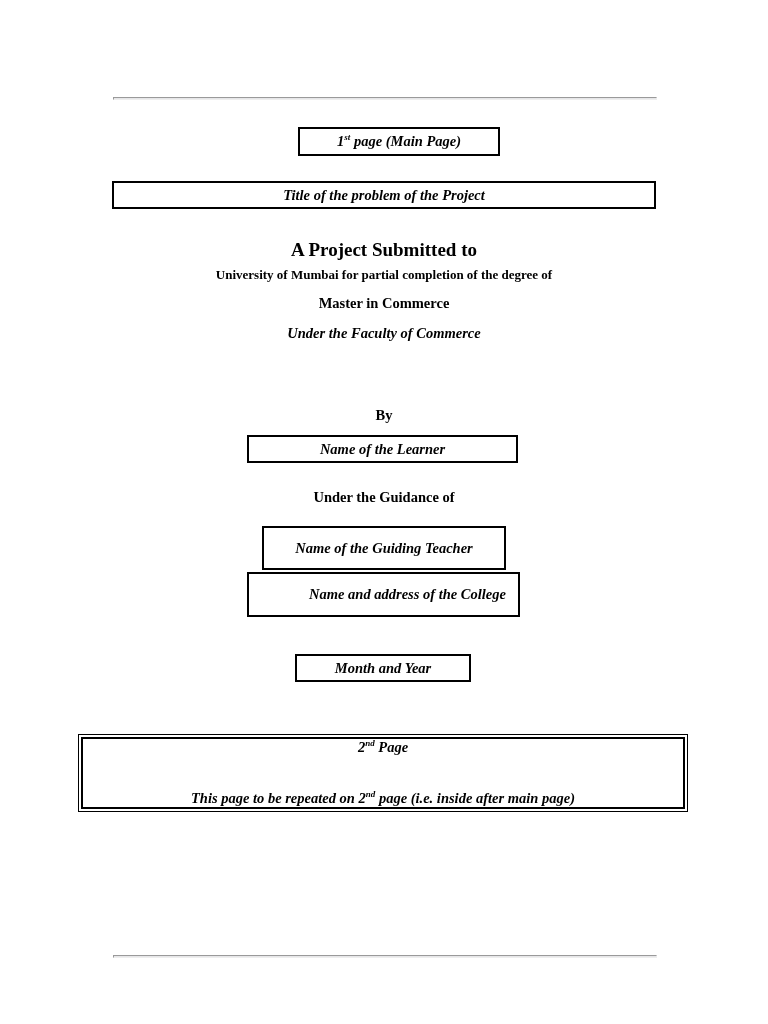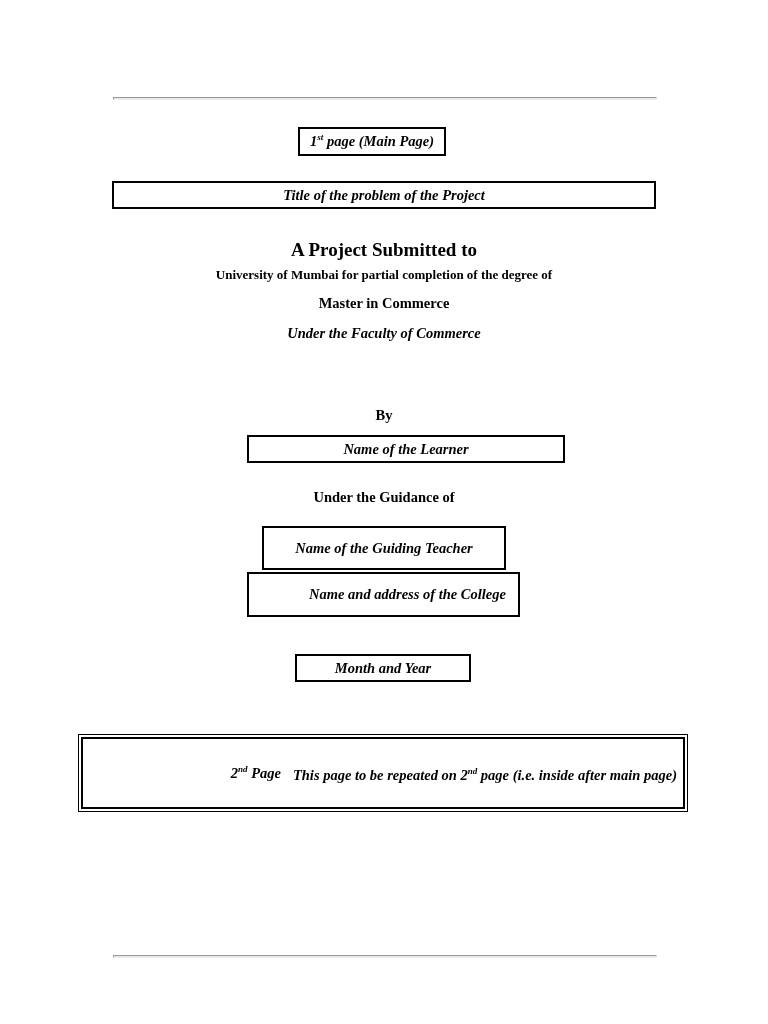--- a/index.html
+++ b/index.html
@@ -46,53 +46,53 @@
     font-style: italic;
     line-height: 1.15;
   }
 
   
   .boxed.double {
     border: 2.5px double #000000;
     border-style: solid;
     outline: 1px solid #000000;
     outline-offset: 2px;
-    flex-direction: row;
-    justify-content: flex-end;
+    flex-direction: column;
+    justify-content: space-between;
   }
 
   
   .plain-line {
     position: absolute;
     left: 0;
     width: 768px;
     text-align: center;
     font-weight: bold;
     font-style: normal;
     white-space: nowrap;
   }
 
   sup {
     font-size: 0.62em;
     vertical-align: super;
     line-height: 0;
   }
 
   
-  #box-first-page   { left: 298px; top: 127px; width: 148px; height: 29px; font-size: 14.5px; }
+  #box-first-page   { left: 298px; top: 127px; width: 202px; height: 29px; font-size: 14.5px; }
   #box-title        { left: 112px; top: 181px; width: 544px; height: 28px; font-size: 14.5px; }
 
   #line-submitted   { top: 239px;  font-size: 19px; }
   #line-university  { top: 267px;  font-size: 13px; }
   #line-master      { top: 295px;  font-size: 14.5px; }
   #line-faculty     { top: 325px;  font-size: 14.5px; font-style: italic; }
   #line-by          { top: 407px;  font-size: 14.5px; }
   #line-guidance    { top: 489px;  font-size: 14.5px; }
 
-  #box-learner      { left: 247px; top: 435px; width: 318px; height: 28px; font-size: 14.5px; }
+  #box-learner      { left: 247px; top: 435px; width: 271px; height: 28px; font-size: 14.5px; }
   #box-teacher      { left: 262px; top: 526px; width: 244px; height: 44px; font-size: 14.5px; }
   #box-college      { left: 247px; top: 572px; width: 273px; height: 45px; font-size: 14.5px; padding-left: 48px; }
   #box-month-year   { left: 295px; top: 654px; width: 176px; height: 28px; font-size: 14.5px; }
 
   #box-second-page  { left: 81px;  top: 737px; width: 604px; height: 72px; font-size: 14.5px; }
   #box-second-page .note-line { display: block; padding: 0 6px; }
   #box-second-page .note-line + .note-line { margin-top: 5px; }
 </style>
 </head>
 <body>

